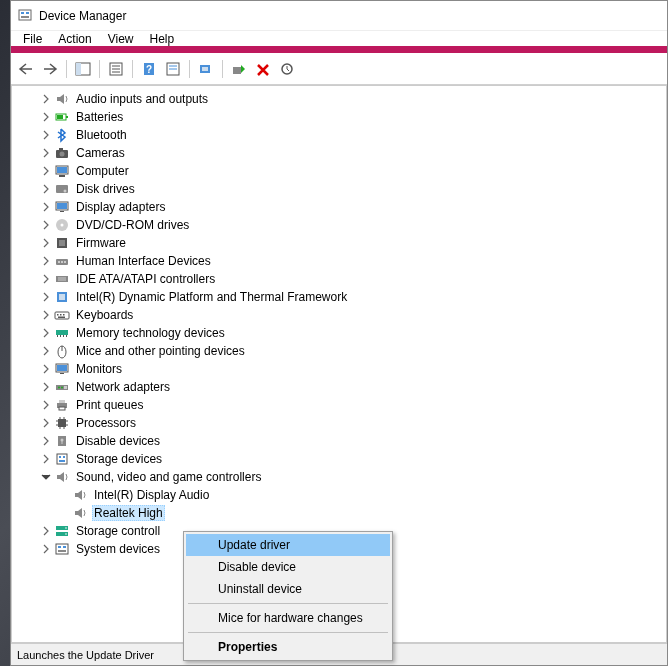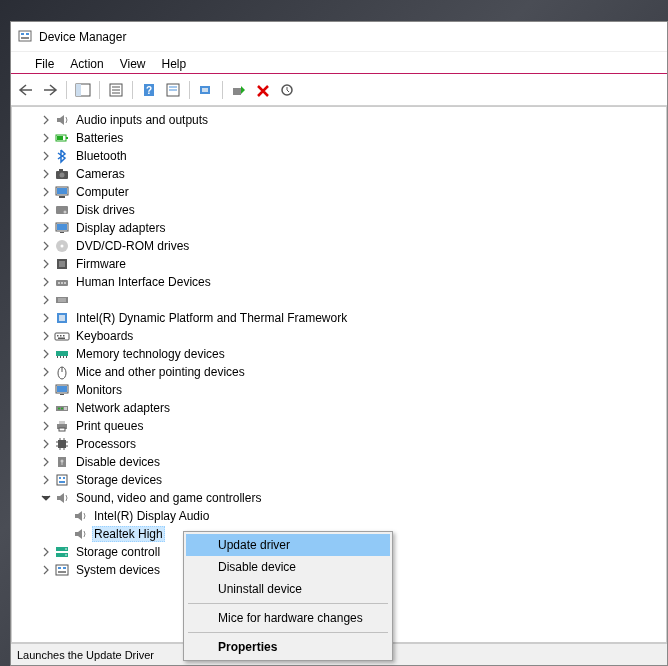--- a/index.html
+++ b/index.html
@@ -1,21 +1,21 @@
 <!DOCTYPE html>
 <html><head>
 <meta charset="utf-8">
 <style>
 * { box-sizing: border-box; margin: 0; padding: 0; }
 body { font-family: "Segoe UI", Tahoma, sans-serif; font-size: 12px; background: #3a3a3a; width: 668px; height: 666px; overflow: hidden; position: relative; }
-.window { position: absolute; top: 0; left: 10px; right: 0; bottom: 0; background: #fff; border: 1px solid #888; display: flex; flex-direction: column; margin-top: 21px; }
+.window { position: absolute; top: 0; left: 10px; right: 0; bottom: 0; background: #fff; border: 1px solid #888; display: flex; flex-direction: column; }
 .titlebar { height: 30px; display: flex; align-items: center; padding: 0 6px; background: #fff; border-bottom: 1px solid #eee; }
 .titlebar .title-icon { width: 16px; height: 16px; margin-right: 6px; }
 .titlebar .title-text { font-size: 12px; }
-.menubar { height: 22px; display: flex; align-items: flex-end; padding: 0 16px; border-bottom: 1px solid #be185d; }
+.menubar { height: 22px; display: flex; align-items: center; padding: 0 4px; border-bottom: 7px solid #be185d; }
 .menubar .menu-item { padding: 2px 8px; cursor: default; }
 .toolbar { height: 32px; display: flex; align-items: center; padding: 0 4px; border-bottom: 1px solid #d0d0d0; gap: 2px; }
 .toolbar .tool-btn { width: 22px; height: 22px; display: flex; align-items: center; justify-content: center; cursor: default; border: 1px solid transparent; }
 .toolbar .sep { width: 1px; height: 18px; background: #ccc; margin: 0 3px; }
 .tree-area { flex: 1; overflow: auto; background: #fff; padding: 4px 2px; border: 1px solid #ccc; margin: 0; }
 .tree-node { display: flex; align-items: center; height: 18px; padding-left: 0; white-space: nowrap; }
 .tree-node .expander { width: 16px; height: 16px; display: flex; align-items: center; justify-content: center; color: #666; font-size: 10px; cursor: default; flex-shrink: 0; }
 .tree-node .node-icon { width: 16px; height: 16px; margin-right: 4px; flex-shrink: 0; display: flex; align-items: center; justify-content: center; }
 .tree-node .node-label { font-size: 12px; padding: 1px 2px; }
 .tree-node.selected .node-label { background: #cce8ff; border: 1px dotted #99d1ff; padding: 0 1px; }
@@ -275,20 +275,21 @@
             <path d="M3 1 L7 5 L3 9" stroke="#666" fill="none" stroke-width="1.2"></path>
           </svg>
         </span>
         <span class="node-icon">
           <svg width="16" height="16">
             <rect x="2" y="5" width="12" height="6" fill="#888"></rect>
             <line x1="4" y1="7" x2="12" y2="7" stroke="#ccc"></line>
             <line x1="4" y1="9" x2="12" y2="9" stroke="#ccc"></line>
           </svg>
         </span>
+        <span class="node-label">IDE ATA/ATAPI controllers</span>
       </div>
       <div class="tree-node level-0">
         <span class="expander">
           <svg width="10" height="10">
             <path d="M3 1 L7 5 L3 9" stroke="#666" fill="none" stroke-width="1.2"></path>
           </svg>
         </span>
         <span class="node-icon">
           <svg width="16" height="16">
             <rect x="3" y="3" width="10" height="10" fill="#4a90d9"></rect>

